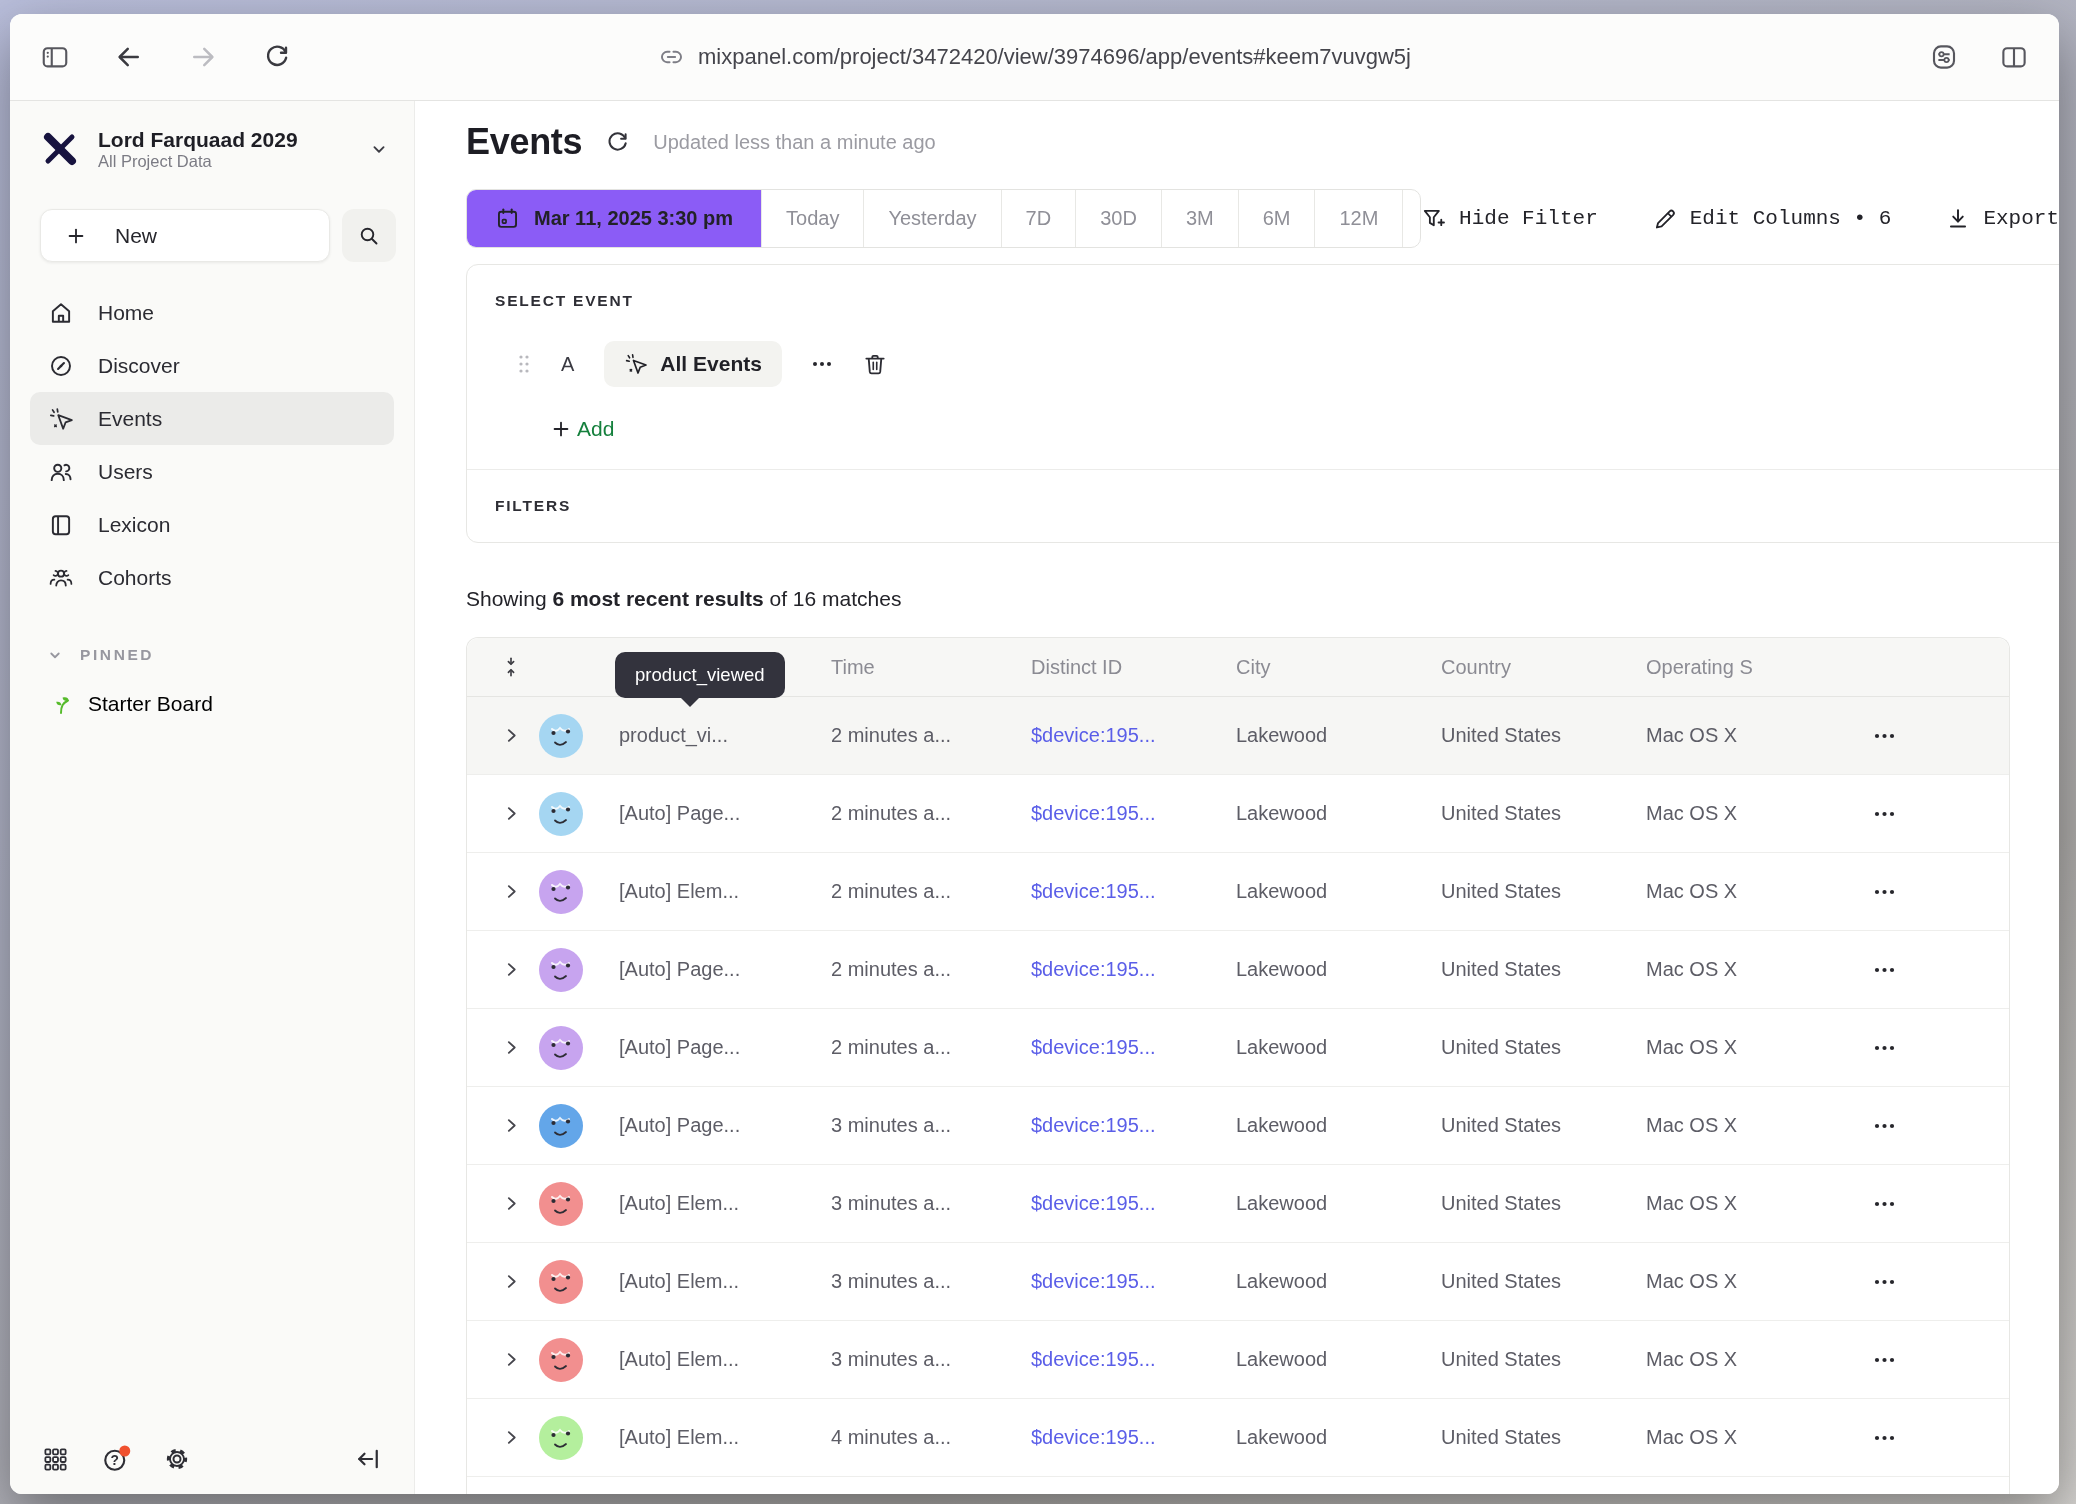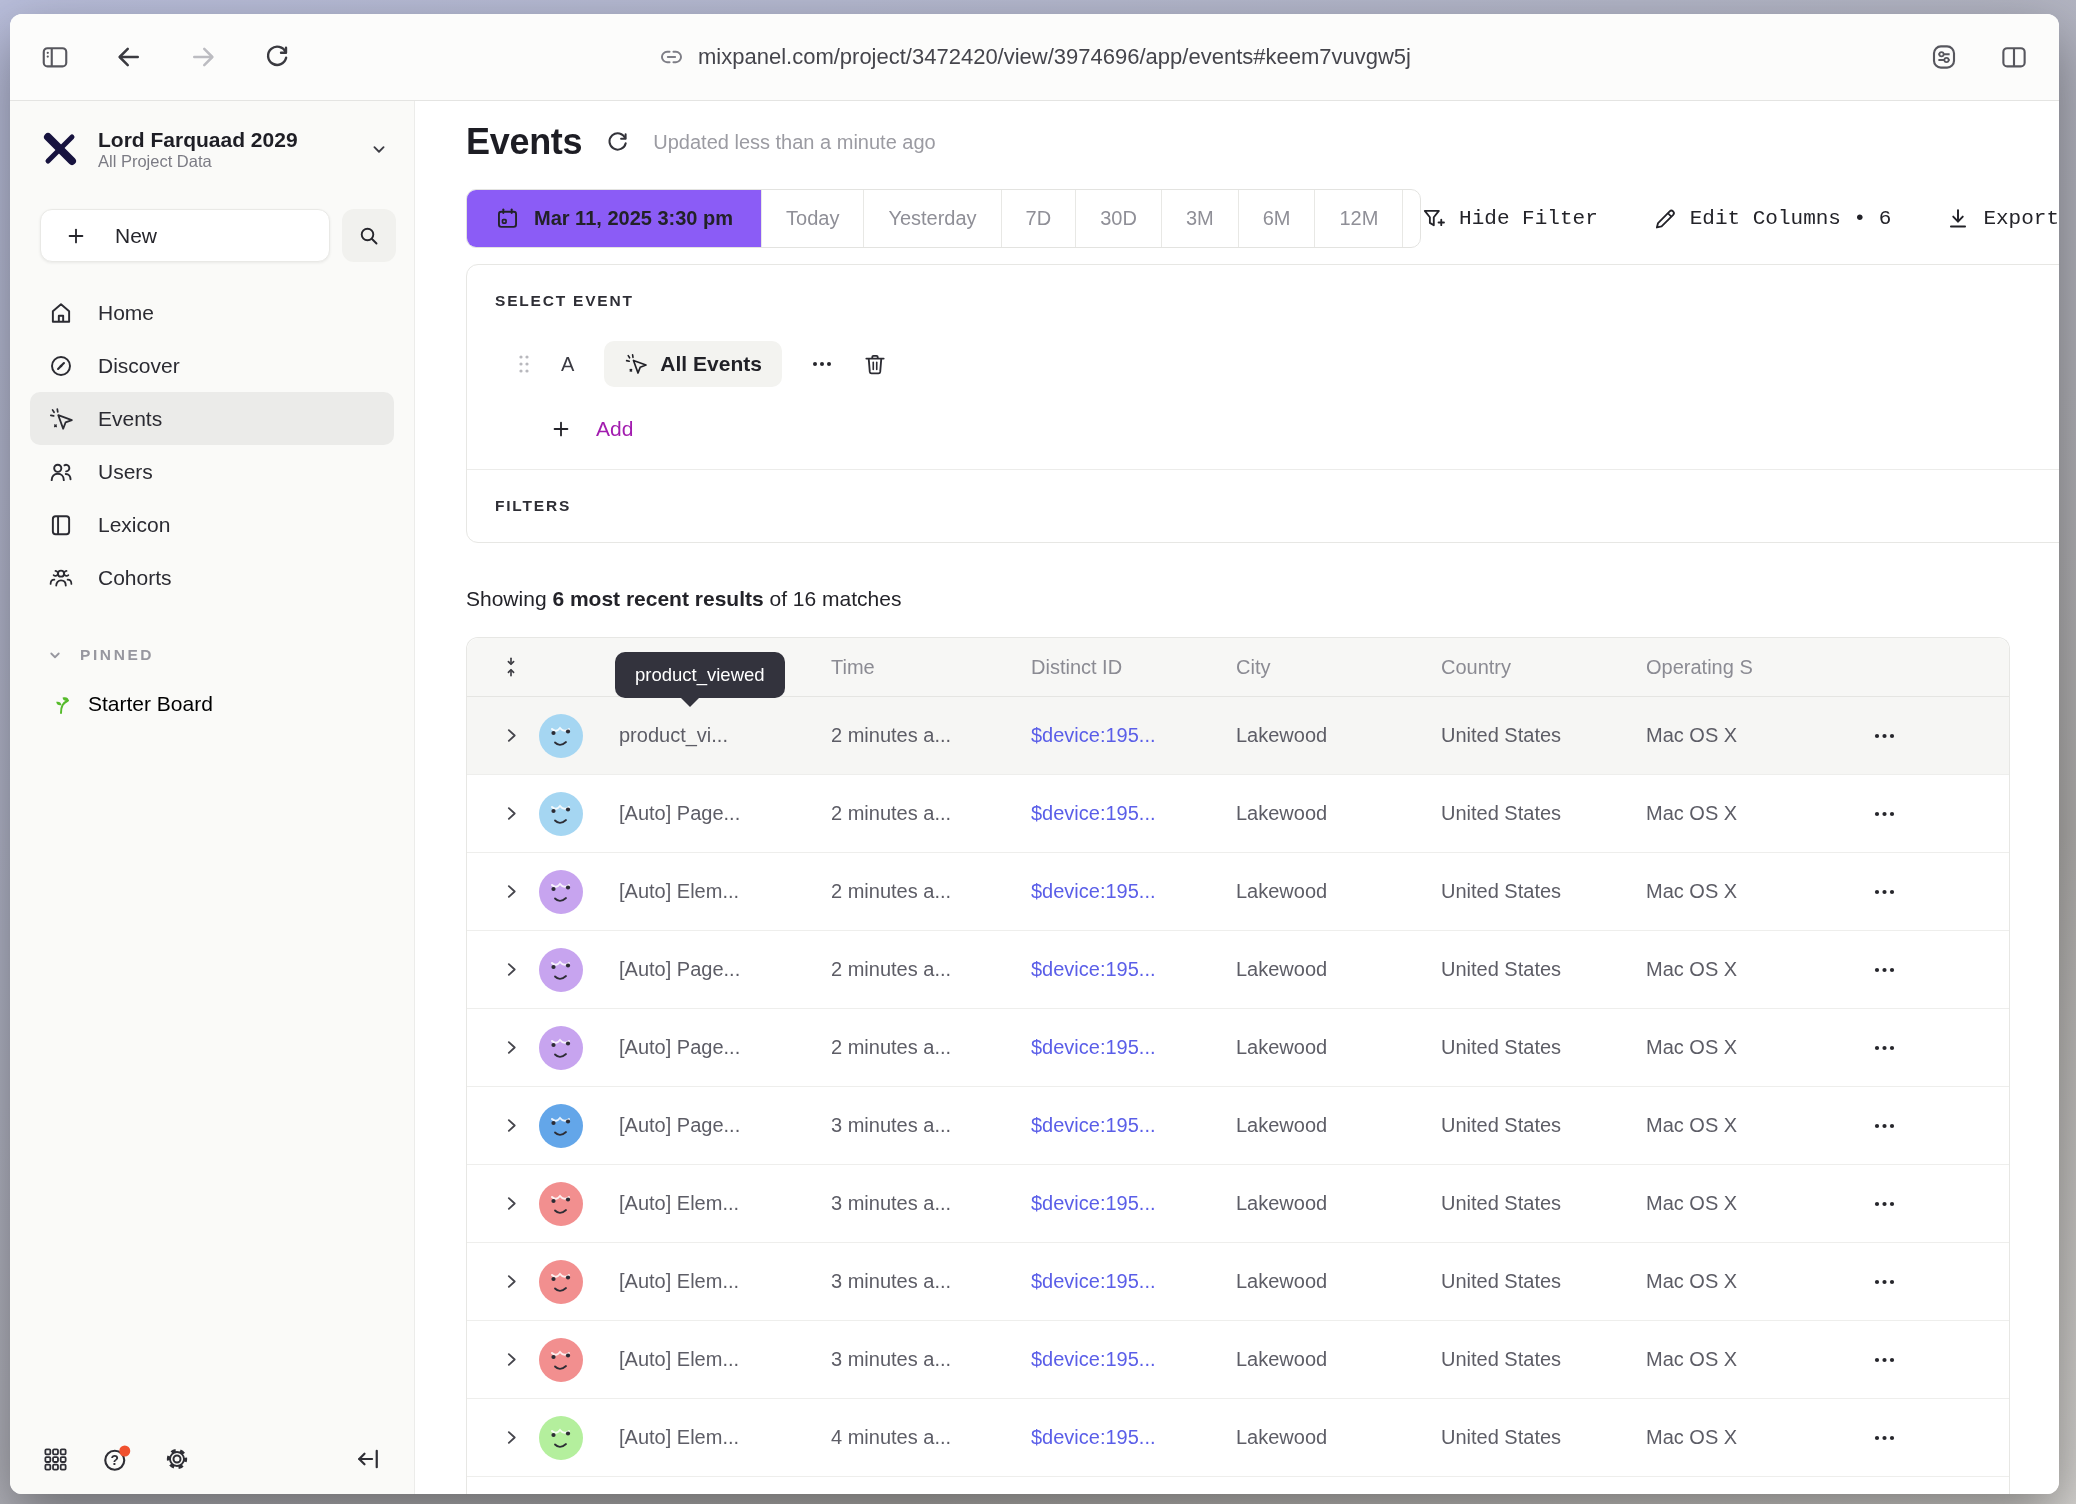--- a/index.html
+++ b/index.html
@@ -66,22 +66,22 @@
 
   .qcard{margin-top:16px;width:1728px;border:1px solid #e7e7e4;border-radius:12px;background:#fff;
        box-sizing:border-box;}
   .qc-sec{padding:26px 28px;}
   .qc-head{display:flex;align-items:center;justify-content:space-between;font-size:15.5px;
        font-weight:700;letter-spacing:1.8px;color:#2e2e35;}
   .event-row{margin:30px 0 0 22px;display:flex;align-items:center;gap:30px;}
   .clause-letter{font-size:20px;color:#3a3a42;font-weight:500;}
   .chip{display:flex;align-items:center;gap:12px;background:#f3f3f0;border-radius:10px;
        padding:11px 20px;font-size:21px;font-weight:600;color:#212127;}
-  .add-btn{margin:30px 0 2px 55px;display:flex;align-items:center;gap:24px;font-size:21px;
-       font-weight:500;color:#a21caf;}
+  .add-btn{margin:30px 0 2px 55px;display:flex;align-items:center;gap:5px;font-size:21px;
+       font-weight:500;color:#15803d;}
   .qc-div{height:1px;background:#ececea;}
 
   .showing{margin:44px 0 0;font-size:21px;color:#232329;}
   .showing b{font-weight:700;}
 
   .tcard{position:relative;margin-top:26px;width:1544px;border:1px solid #e7e7e4;
        border-radius:12px 12px 0 0;border-bottom:none;background:#fff;box-sizing:border-box;}
   .grid{display:grid;grid-template-columns:56px 80px 212px 200px 205px 205px 205px 200px 1fr;
        align-items:center;padding-left:16px;}
   .thead{height:58px;background:#f7f7f5;border-bottom:1px solid #e5e5e2;font-size:20px;

